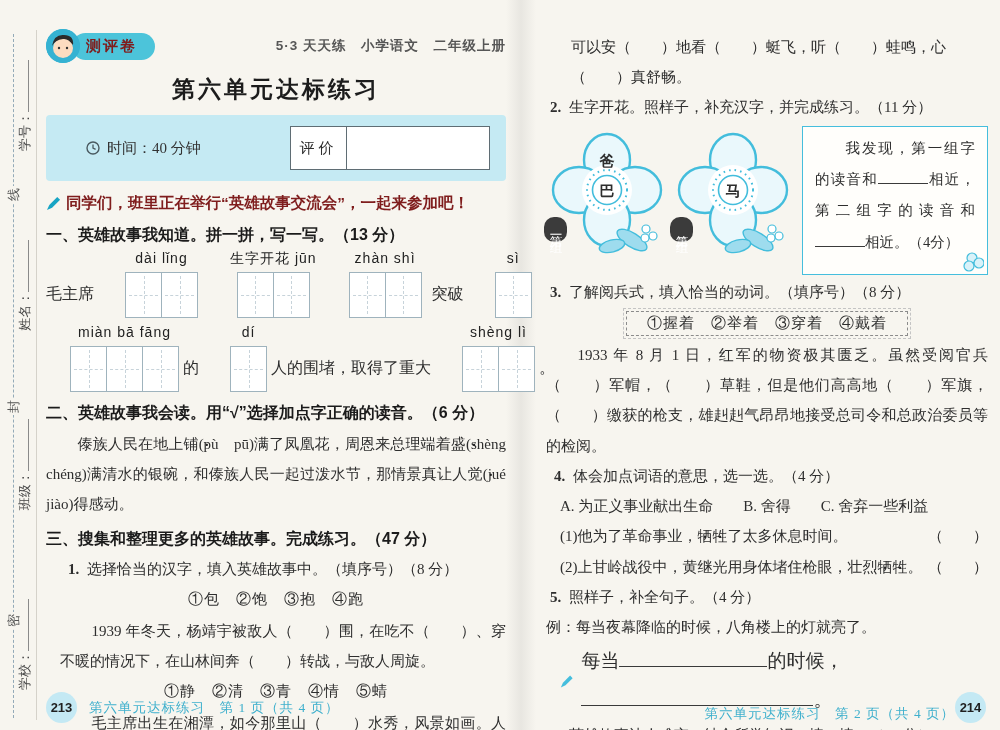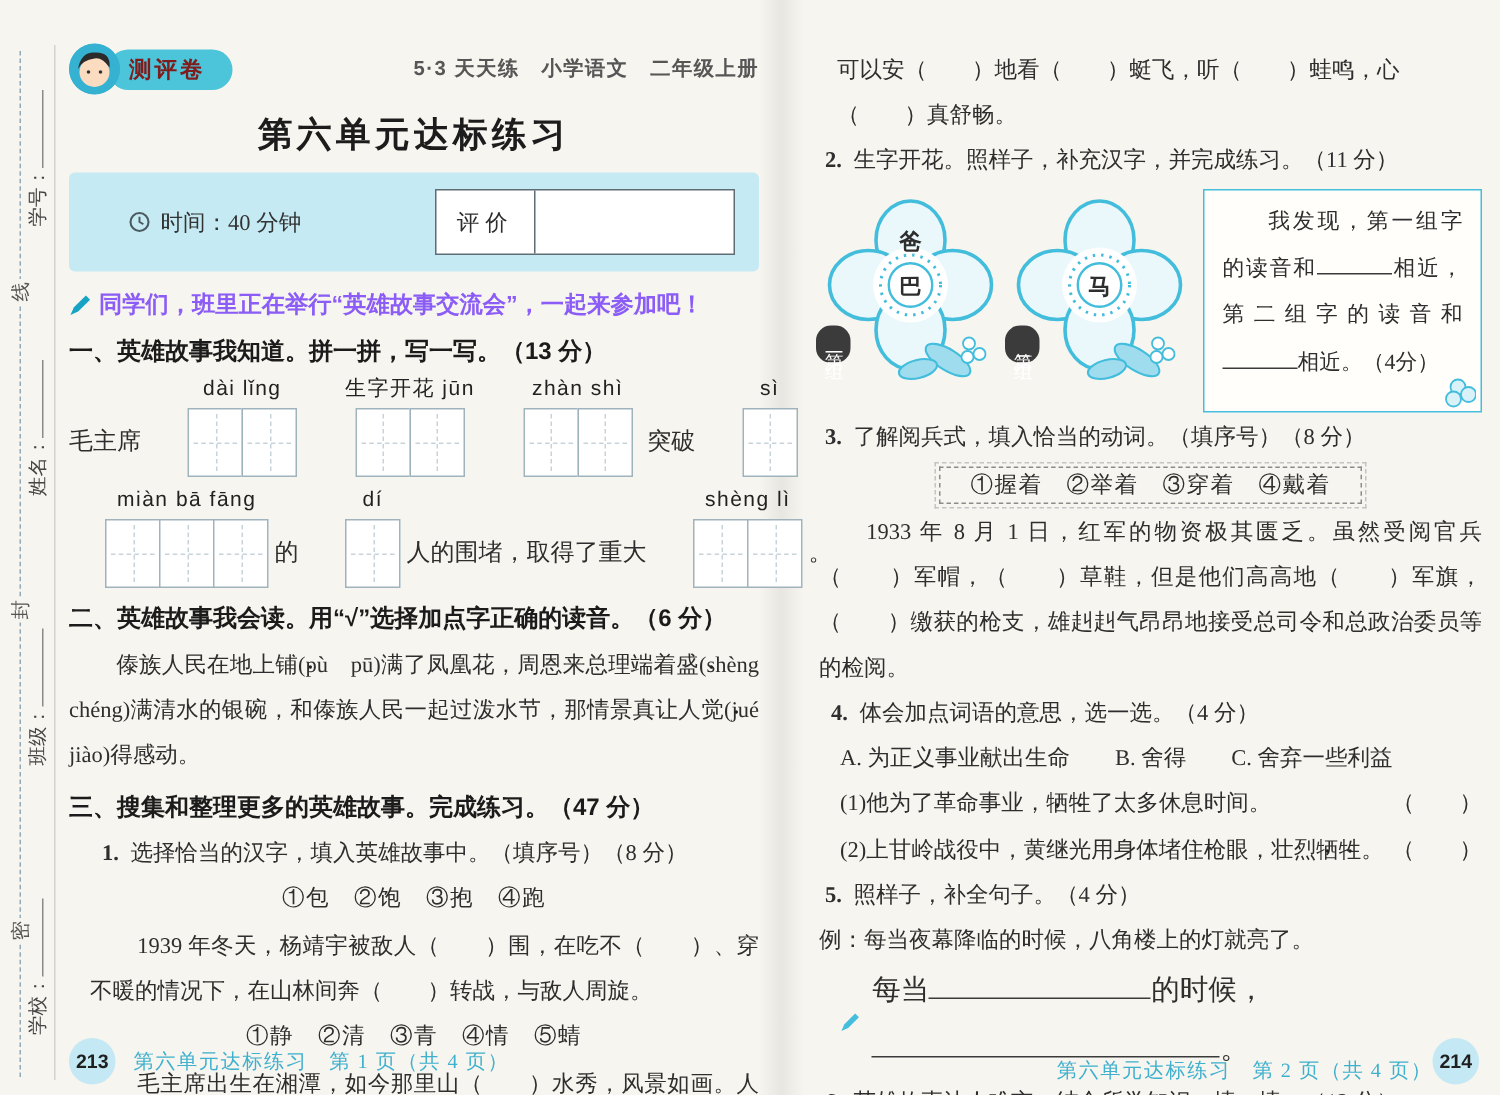--- a/index.html
+++ b/index.html
@@ -39,25 +39,25 @@
     padding:4px 18px 4px 14px; border-radius:15px; margin-left:-8px; letter-spacing:2px; }
   .edition { font:bold 13.5px "Liberation Sans", sans-serif; color:#565656; letter-spacing:1px; }
 
   .title { text-align:center; font:bold 23px "Liberation Serif", serif; letter-spacing:3px; margin:10px 0 10px; color:#1c1c1c; }
 
   .infobox { background:#c5eaf3; border-radius:4px; padding:11px 16px 11px 40px;
     display:flex; justify-content:space-between; align-items:center; }
   .info-lines { display:flex; flex-direction:column; gap:9px; font-size:15px; color:#333; }
   .info-line { display:flex; align-items:center; gap:7px; white-space:nowrap; }
   .evalbox { display:flex; background:#fff; border:1px solid #5f6d74; height:44px; width:200px; }
-  .eval-label { width:66px; border-right:1px solid #5f6d74; display:flex; align-items:center;
+  .eval-label { width:56px; border-right:1px solid #5f6d74; display:flex; align-items:center;
     justify-content:center; font-size:15px; letter-spacing:4px; }
   .eval-value { flex:1; }
 
-  .callout { color:#8b5cf6; font:bold 15.5px "Liberation Sans", sans-serif;
+  .callout { color:#7f1d1d; font:bold 15.5px "Liberation Sans", sans-serif;
     margin:12px 0 6px; display:flex; align-items:center; gap:5px; }
 
   .sec-h { font:bold 16px "Liberation Sans", sans-serif; color:#1b1b1b; line-height:1.9; margin-top:4px; }
 
   
   .wrow { display:flex; align-items:flex-end; margin:0 0 6px; }
   .rowtext { font-size:16px; padding:0 3px 13px 0; white-space:nowrap; }
   .pgroup { display:flex; flex-direction:column; align-items:center; margin:0 4px;padding-left:24px; }
   .pinyin { font:14px "Liberation Sans", sans-serif; height:22px; letter-spacing:1px; color:#222; white-space:nowrap; }
   .wgrid { display:flex; }
@@ -65,21 +65,21 @@
   .cell:first-child { margin-left:0; }
   .cell::before { content:""; position:absolute; left:50%; top:3px; bottom:3px; border-left:1px dashed #c7d3da; }
   .cell::after  { content:""; position:absolute; top:50%; left:3px; right:3px; border-top:1px dashed #c7d3da; }
 
   
   .para { font-size:15px; line-height:2.02; text-align:justify; text-indent:2.1em; }
   .subq { margin-left:22px; font-size:15px; line-height:2.0; }
   .subq .qnum { font-weight:bold; margin-right:4px; }
   .subq-para { margin-left:14px; font-size:15px; line-height:2.02; text-align:justify; text-indent:2.1em; }
   .opts { text-align:center; font-size:15px; line-height:2.1; letter-spacing:1px; }
-  .cont { margin-left:12px; font-size:15px; line-height:2.0; }
+  .cont { margin-left:25px; font-size:15px; line-height:2.0; }
 
   .dotch { position:relative; }
   .dotch::after { content:"·"; position:absolute; left:50%; bottom:-0.62em; transform:translateX(-50%);
     font-weight:bold; font-size:14px; color:#222; }
 
   .blank { display:inline-block; border-bottom:1px solid #3a3a3a; height:13px; }
 
   .ansline { display:flex; justify-content:space-between; margin-left:14px; font-size:15px; line-height:2.05; }
   .ansline .rb { white-space:nowrap; }
 

